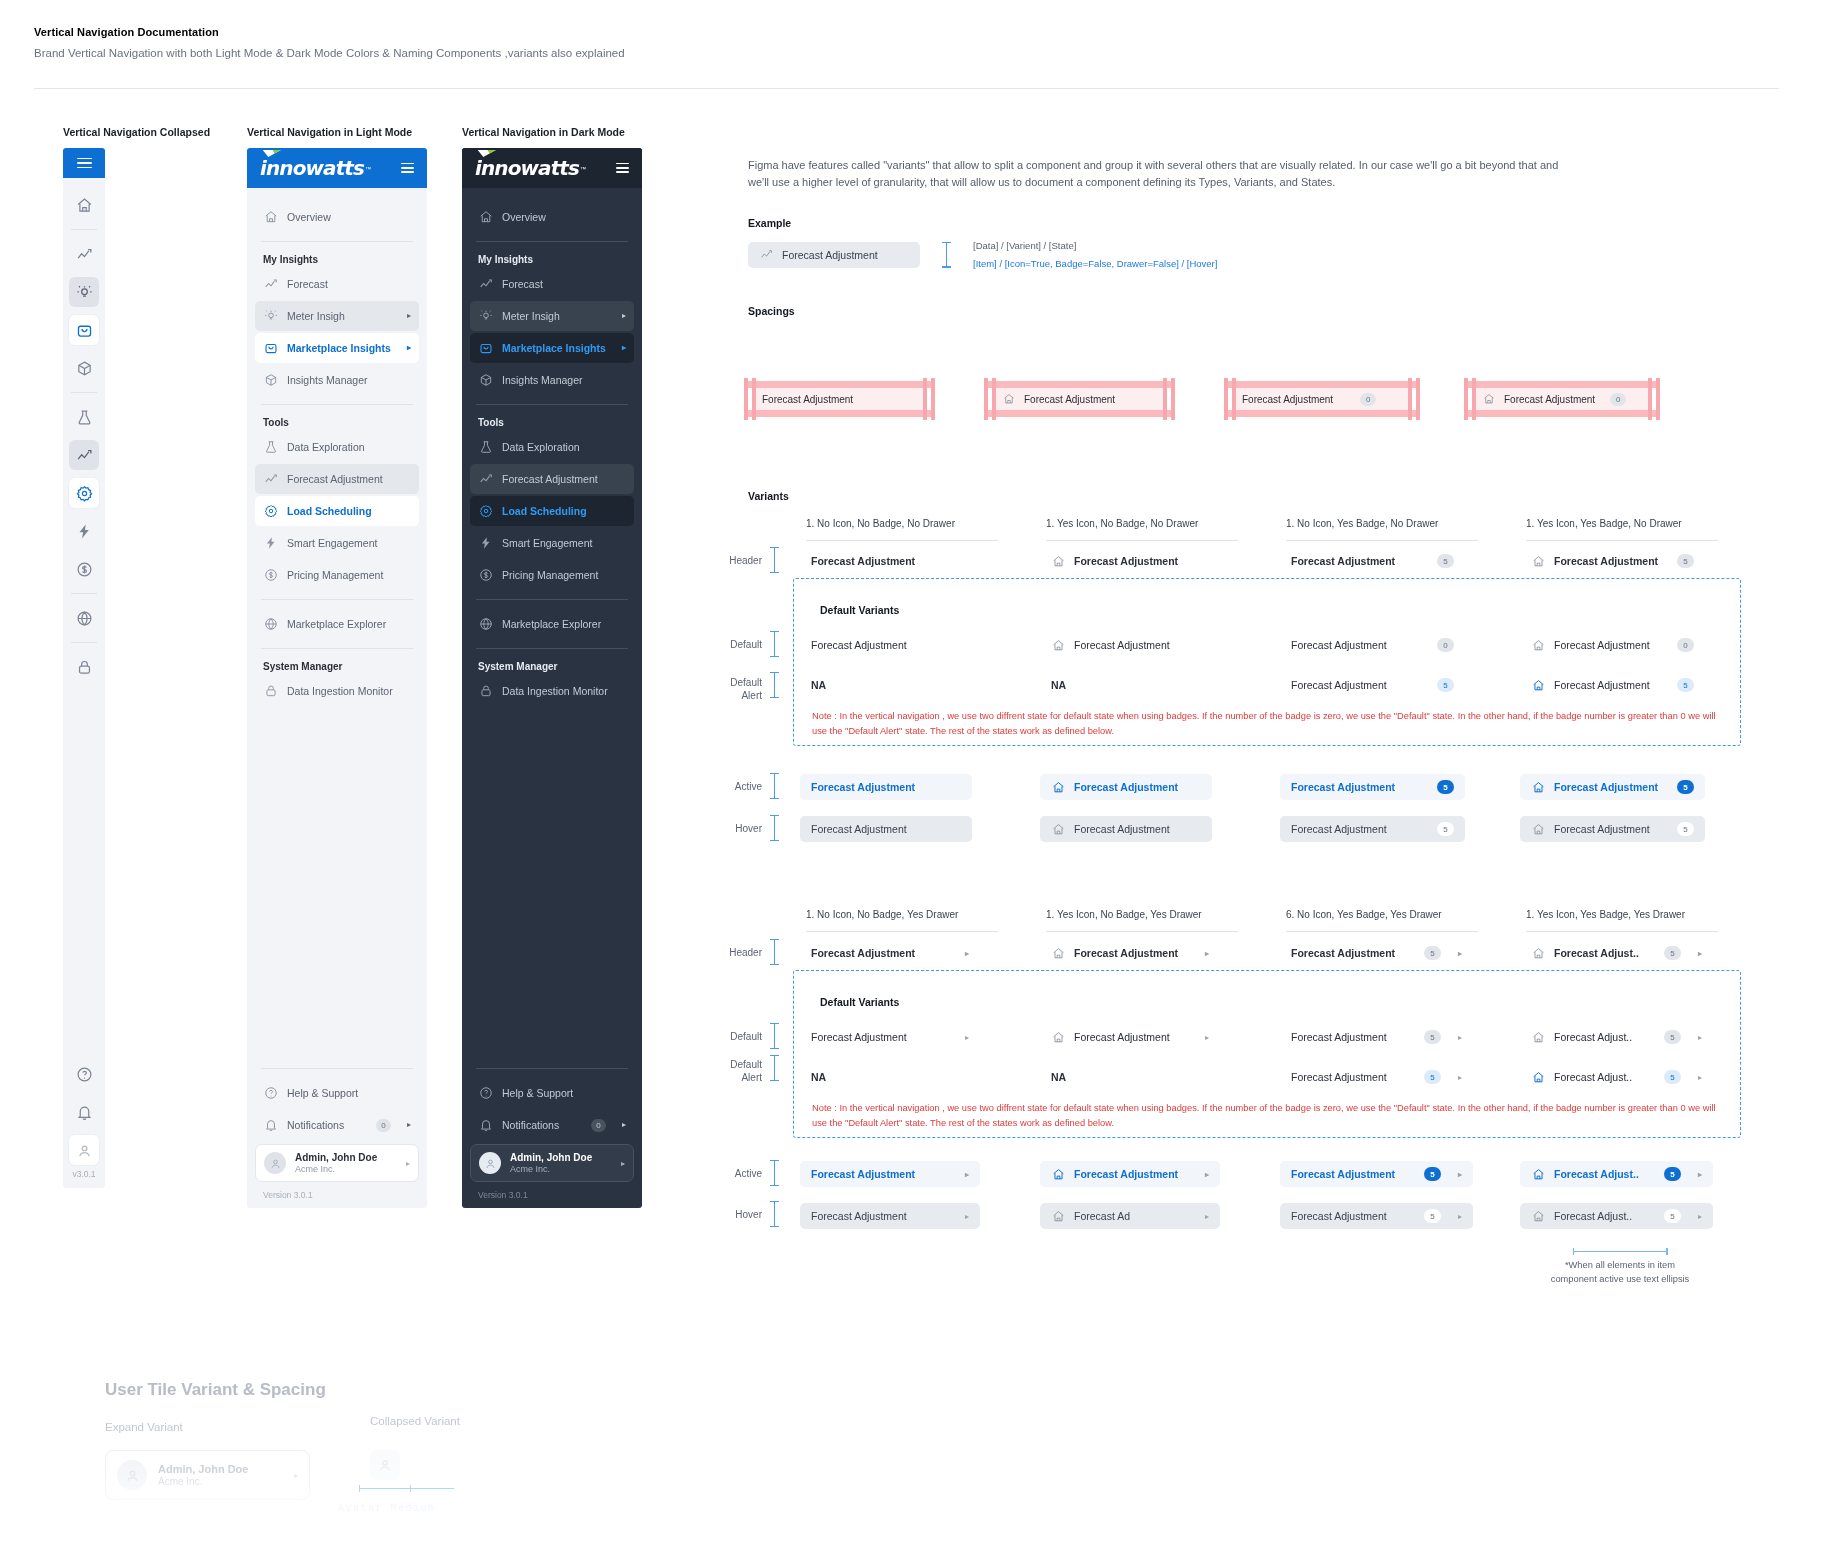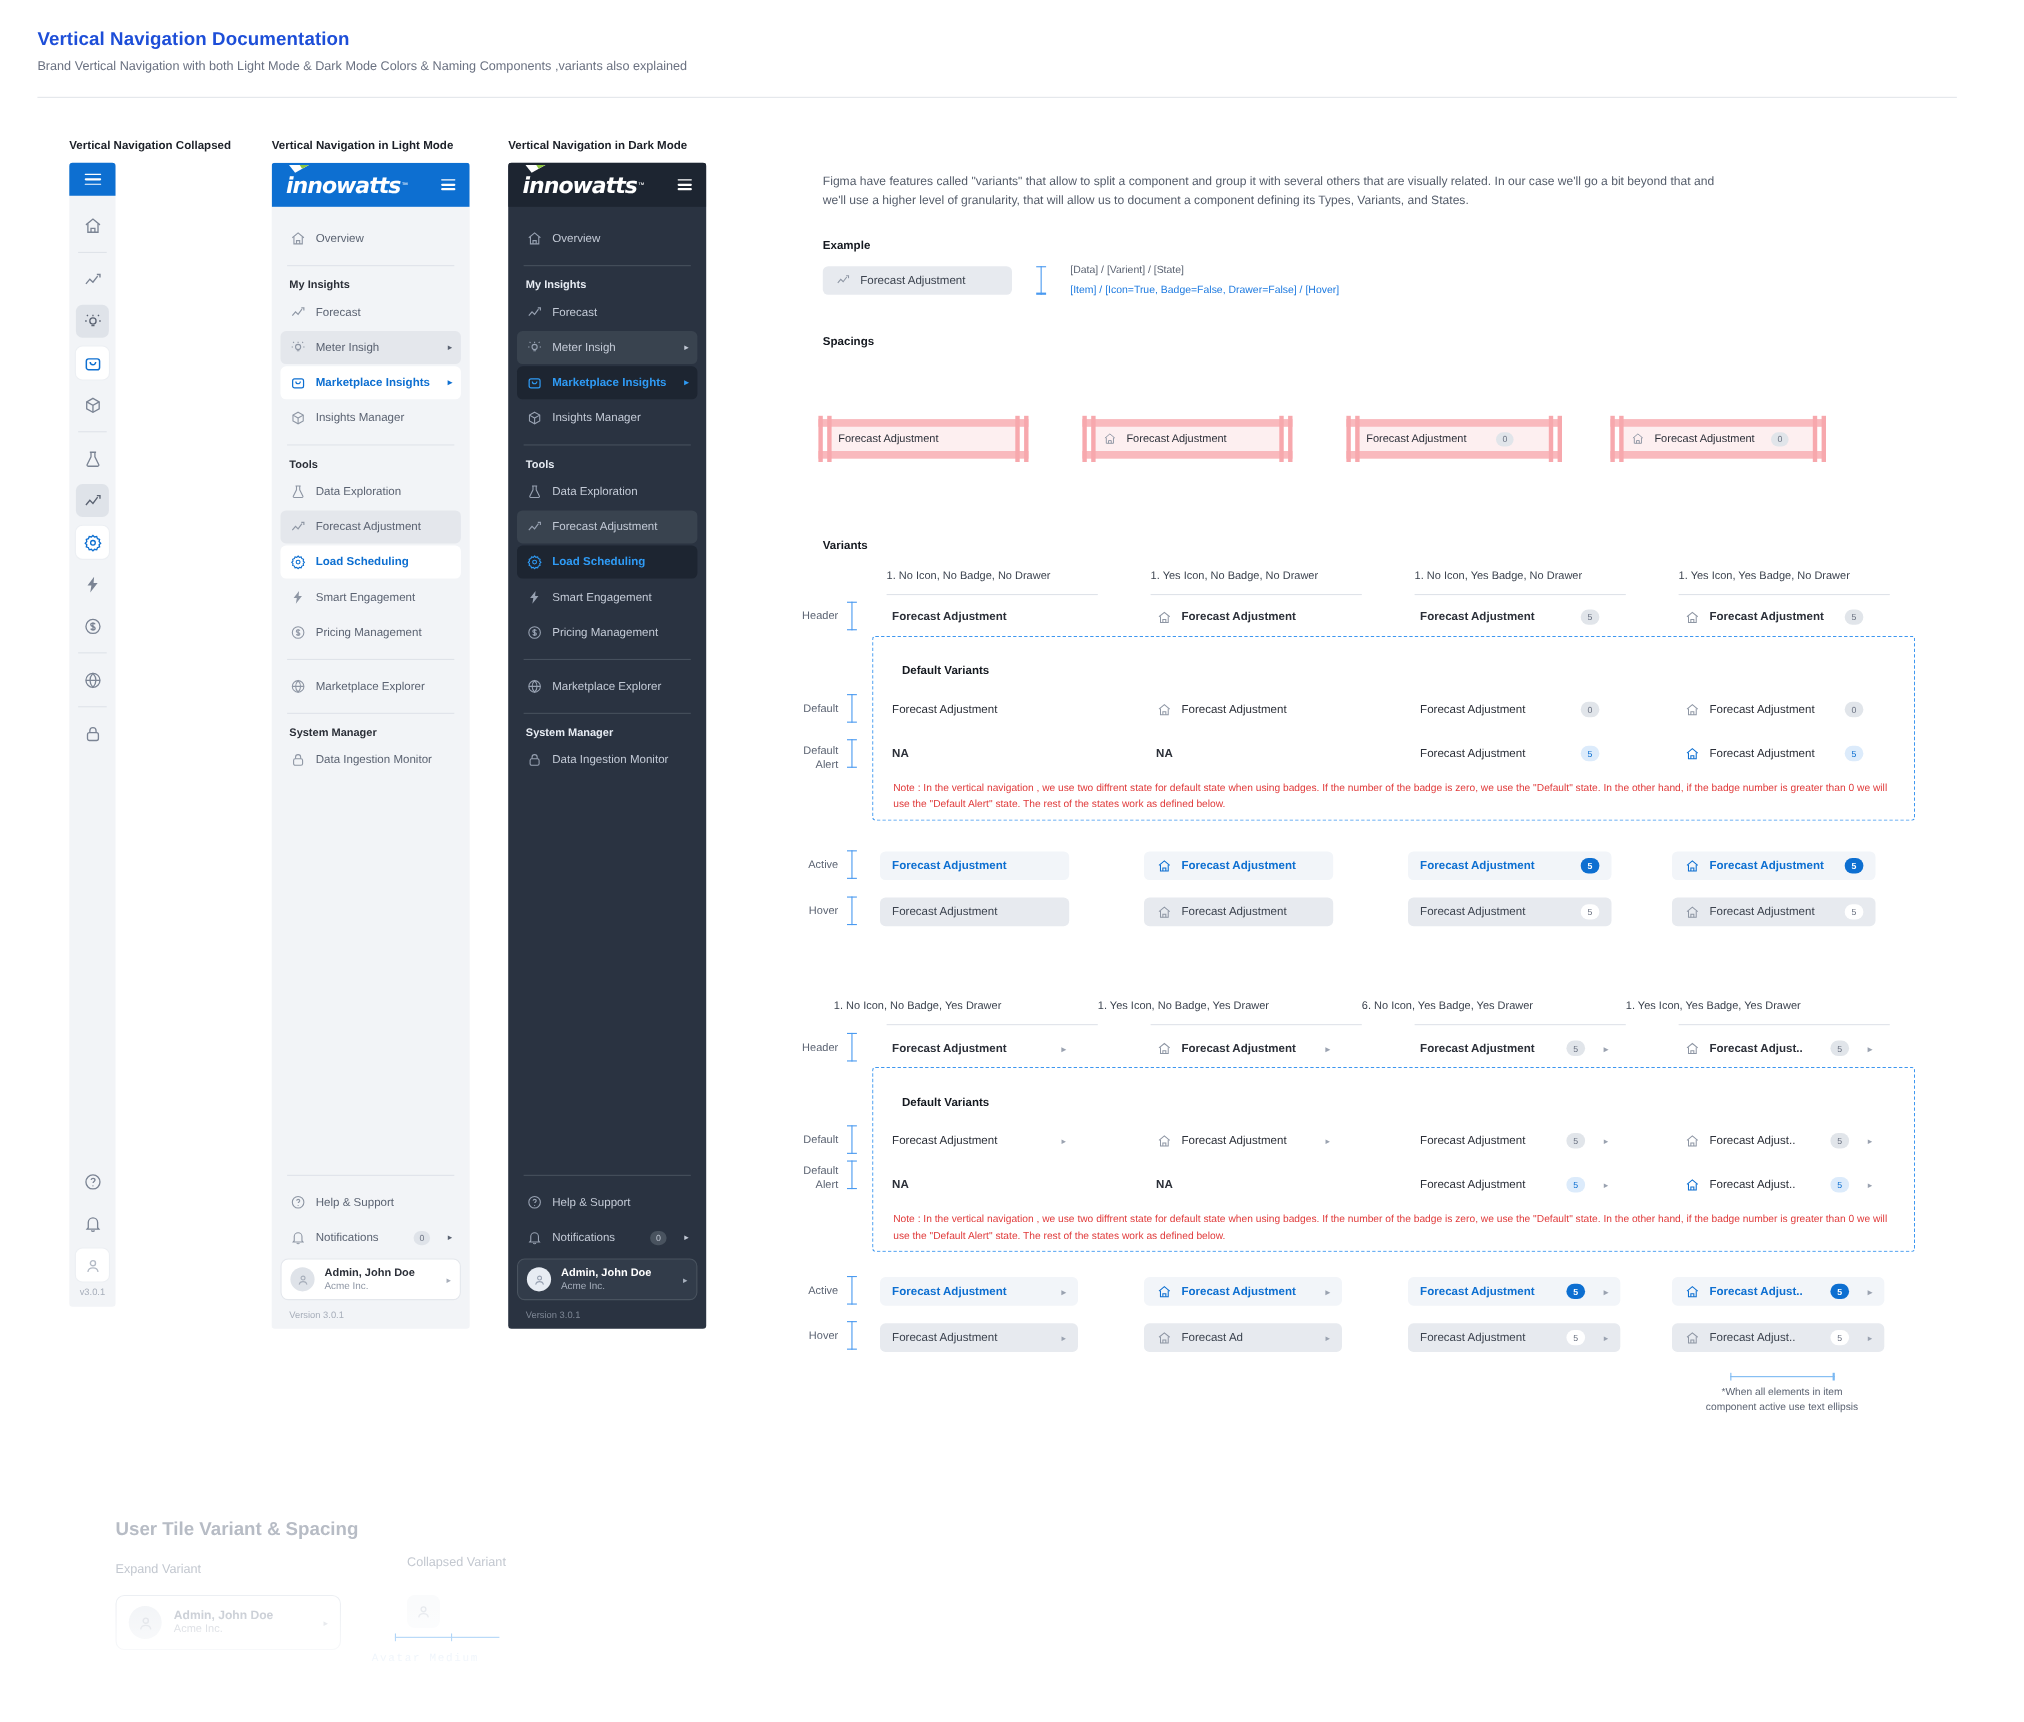--- a/index.html
+++ b/index.html
@@ -8,21 +8,21 @@
     width: 1840px; height: 1565px;
     background: #ffffff;
     font-family: "Liberation Sans", sans-serif;
     color: #2b2f38;
     position: relative;
     overflow: hidden;
   }
 
   
   .page-head { position:absolute; left:34px; top:26px; width:1760px; }
-  .page-title { font-size:17px; font-weight:bold; color:#1d4ed8; letter-spacing:.1px;}
+  .page-title { font-size:11px; font-weight:bold; color:#000000; letter-spacing:.1px;}
   .page-sub { font-size:11.5px; color:#6a7181; margin-top:9px; }
   .head-rule { position:absolute; left:34px; top:88px; width:1745px; height:1px; background:#e3e6ea; }
 
   
   .col-cap { position:absolute; font-size:10.5px; font-weight:bold; color:#1b1f27; }
 
   
   .rail {
     position:absolute; left:63px; top:148px; width:42px; height:1040px;
     background:#f2f4f7; border-radius:3px;
@@ -958,21 +958,21 @@
 <span class="ibar" style="position:absolute;left:770px;top:1055px">
     <i></i>
   </span>
 <span class="ibar" style="position:absolute;left:770px;top:1160px">
     <i></i>
   </span>
 <span class="ibar" style="position:absolute;left:770px;top:1201px">
     <i></i>
   </span>
 
-<div style="position:absolute;left:758px;top:909px;width:960px;display:flex;">
+<div style="position:absolute;left:806px;top:909px;width:960px;display:flex;">
   <div style="width:240px" class="vcolhead">1. No Icon, No Badge, Yes Drawer</div>
   <div style="width:240px" class="vcolhead">1. Yes Icon, No Badge, Yes Drawer</div>
   <div style="width:240px" class="vcolhead">6. No Icon, Yes Badge, Yes Drawer</div>
   <div style="width:240px" class="vcolhead">1. Yes Icon, Yes Badge, Yes Drawer</div>
 </div>
 <div class="vrule" style="position:absolute;left:806px;top:931px;width:192px"></div>
 <div class="vrule" style="position:absolute;left:1046px;top:931px;width:192px"></div>
 <div class="vrule" style="position:absolute;left:1286px;top:931px;width:192px"></div>
 <div class="vrule" style="position:absolute;left:1526px;top:931px;width:192px"></div>
 

